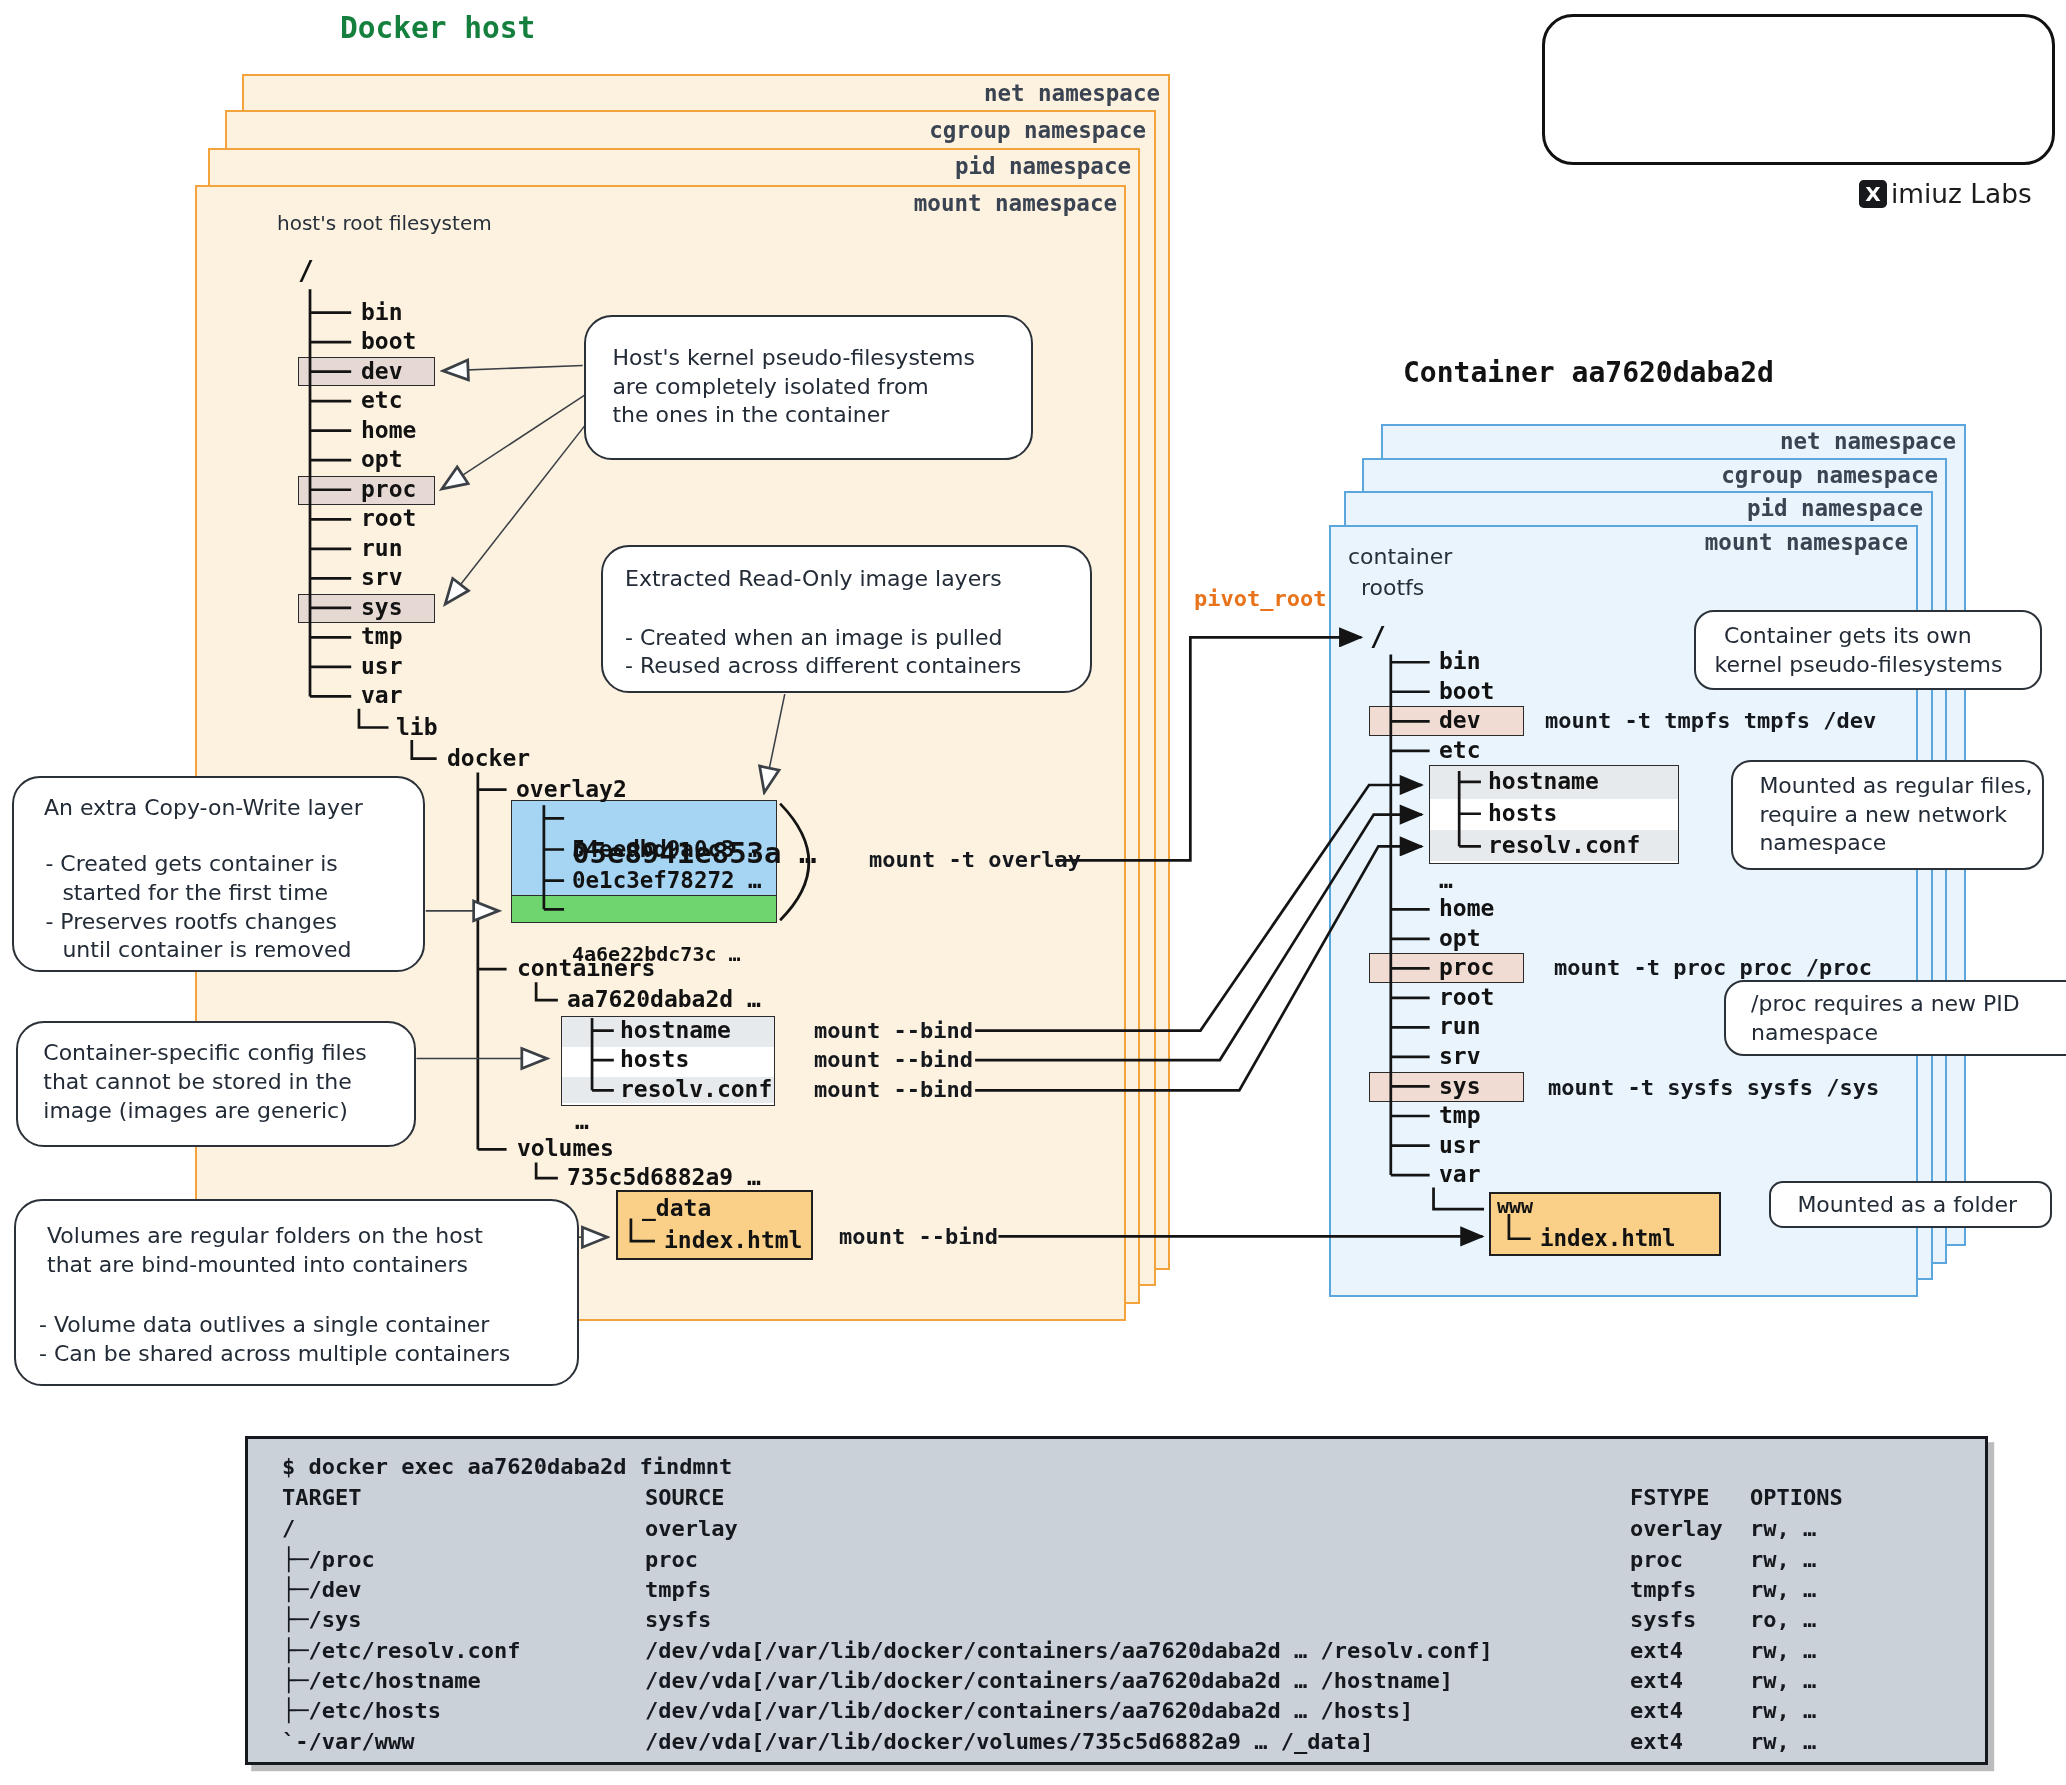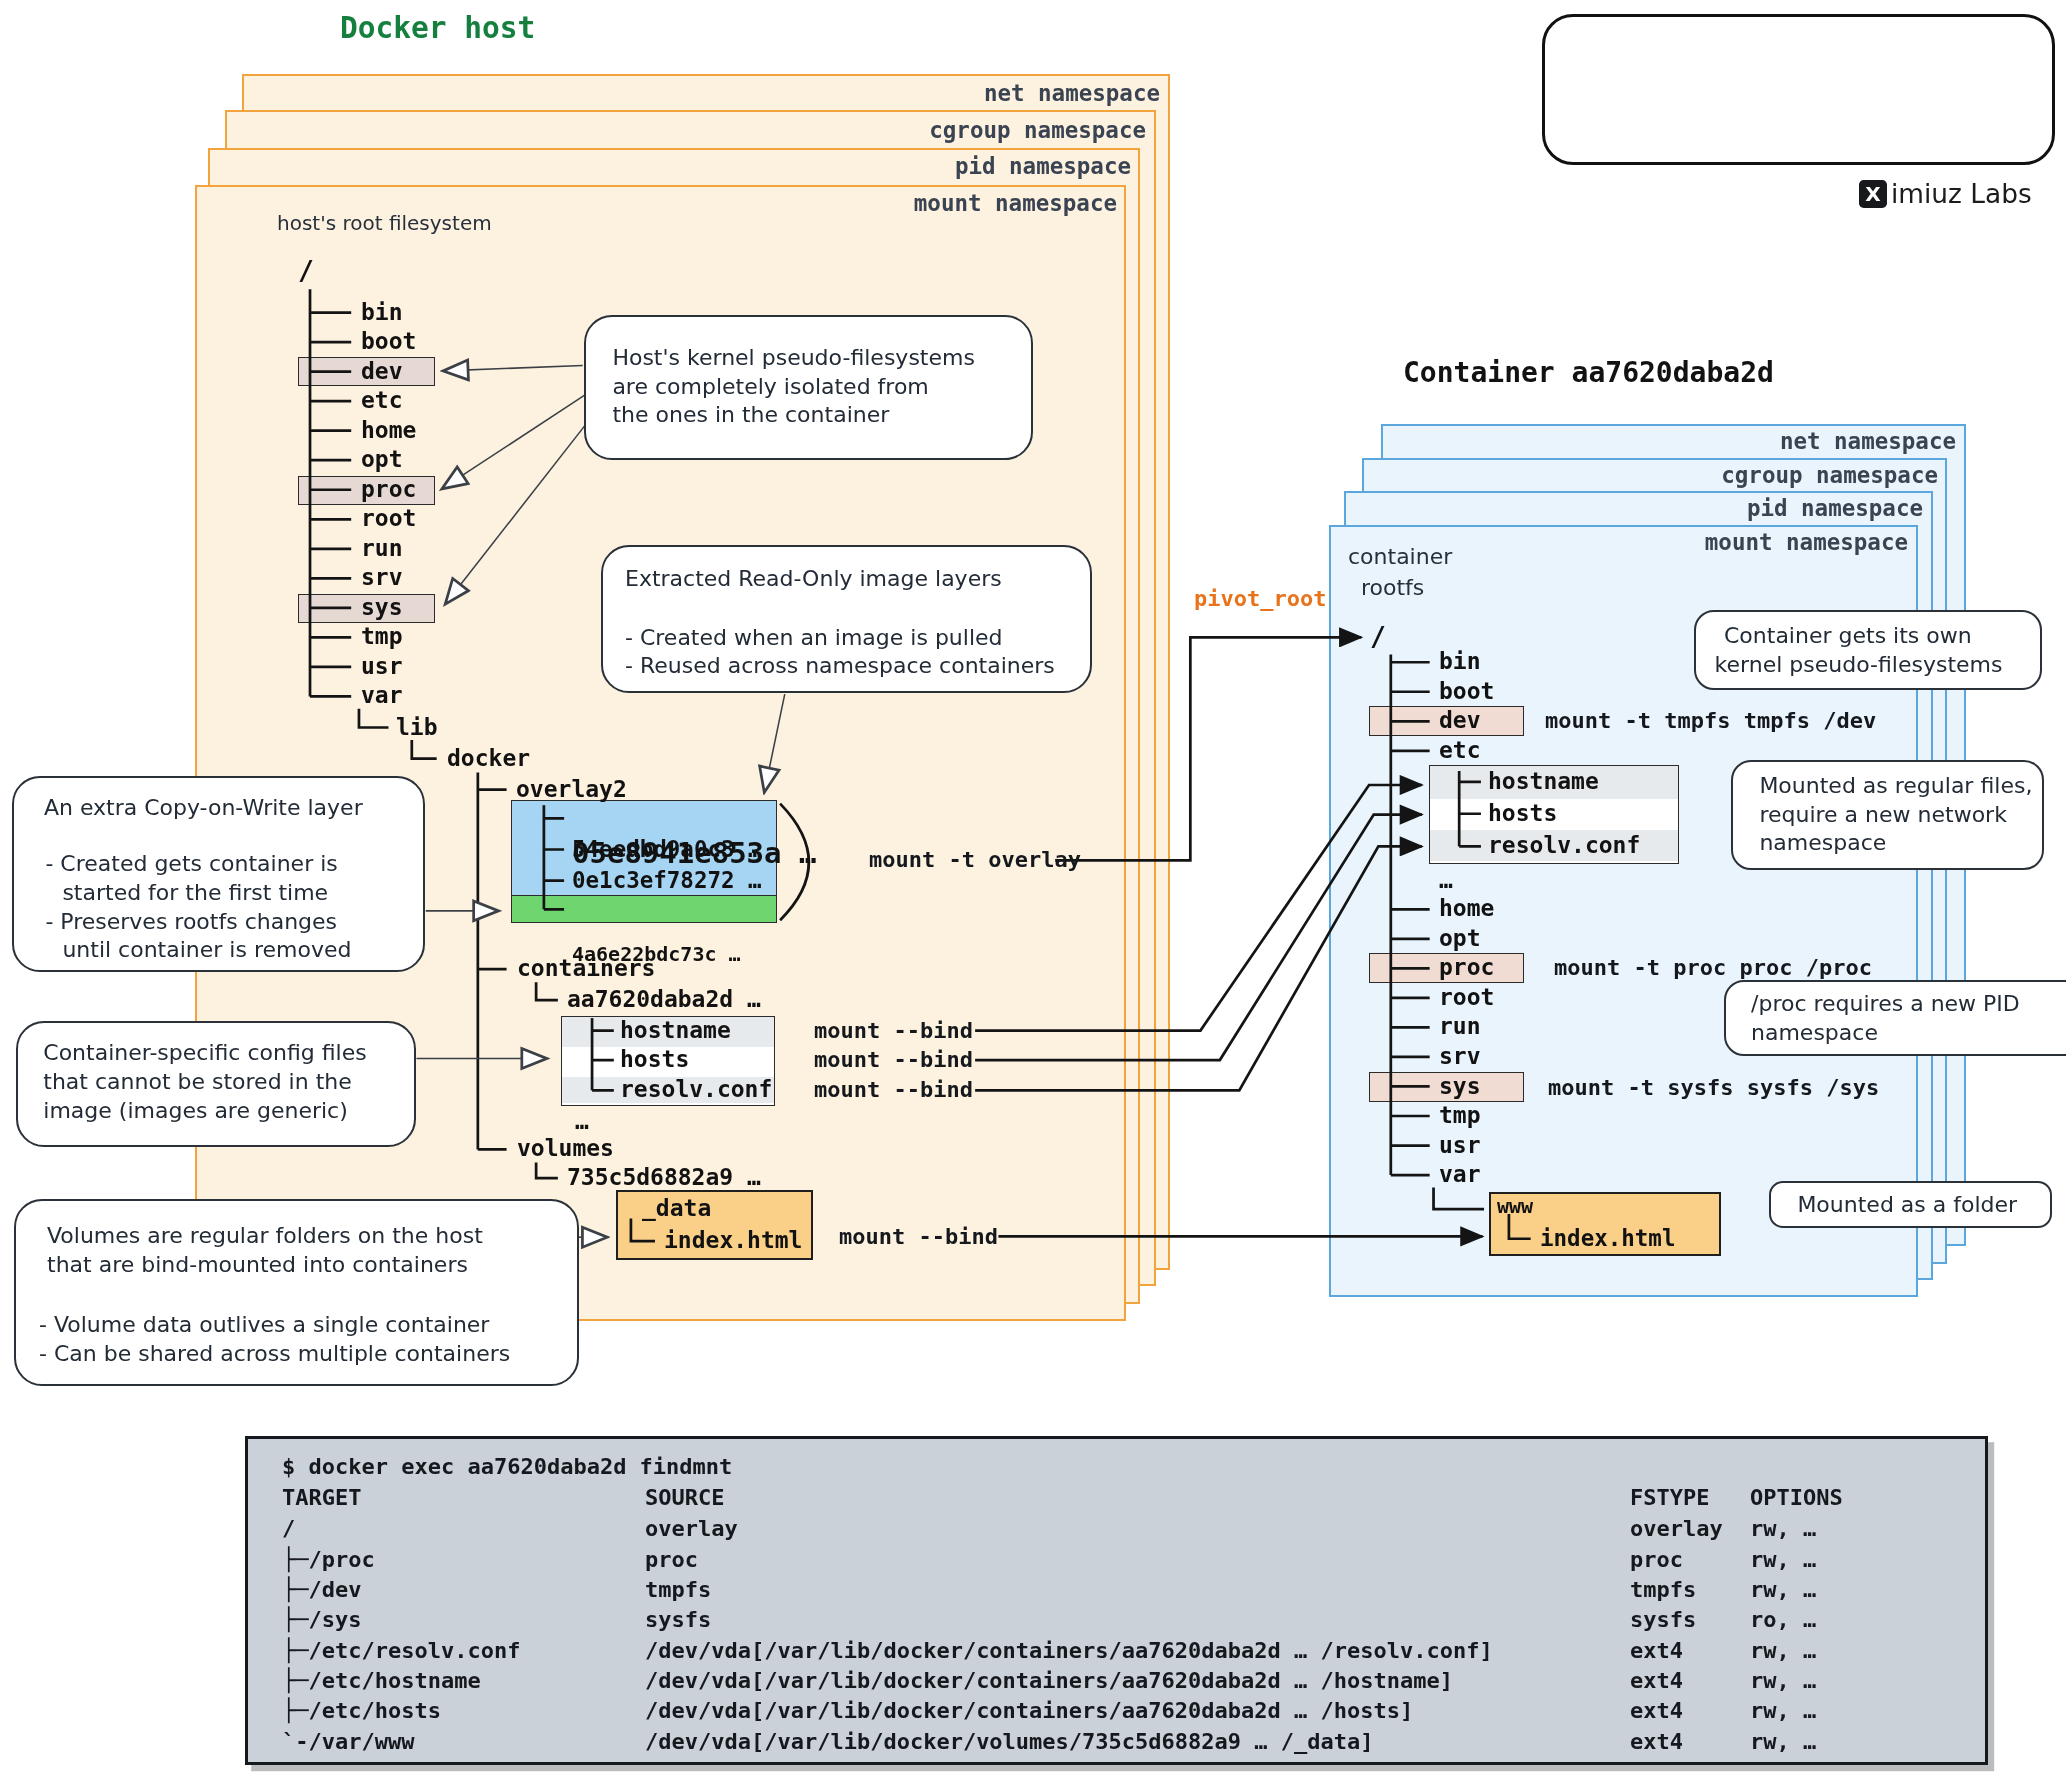--- a/index.html
+++ b/index.html
@@ -209,21 +209,21 @@
 
 <div class="callout" style="left:584px;top:315px;width:449px;height:145px;">
   <div class="cl" style="left:26.4px;top:28px;">Host's kernel pseudo-filesystems</div>
   <div class="cl" style="left:26.4px;top:57px;">are completely isolated from</div>
   <div class="cl" style="left:26.4px;top:85px;">the ones in the container</div>
 </div>
 
 <div class="callout" style="left:601px;top:545px;width:491px;height:148px;">
   <div class="cl" style="left:22px;top:18.6px;">Extracted Read-Only image layers</div>
   <div class="cl" style="left:22px;top:78px;">- Created when an image is pulled</div>
-  <div class="cl" style="left:22px;top:106px;">- Reused across namespace containers</div>
+  <div class="cl" style="left:22px;top:106px;">- Reused across different containers</div>
 </div>
 
 <div class="callout" style="left:12.4px;top:776px;width:413px;height:196px;">
   <div class="cl" style="left:29.5px;top:17px;">An extra Copy-on-Write layer</div>
   <div class="cl" style="left:31px;top:73px;">- Created gets container is</div>
   <div class="cl" style="left:48px;top:102px;">started for the first time</div>
   <div class="cl" style="left:31px;top:131px;">- Preserves rootfs changes</div>
   <div class="cl" style="left:48px;top:159px;">until container is removed</div>
 </div>
 

